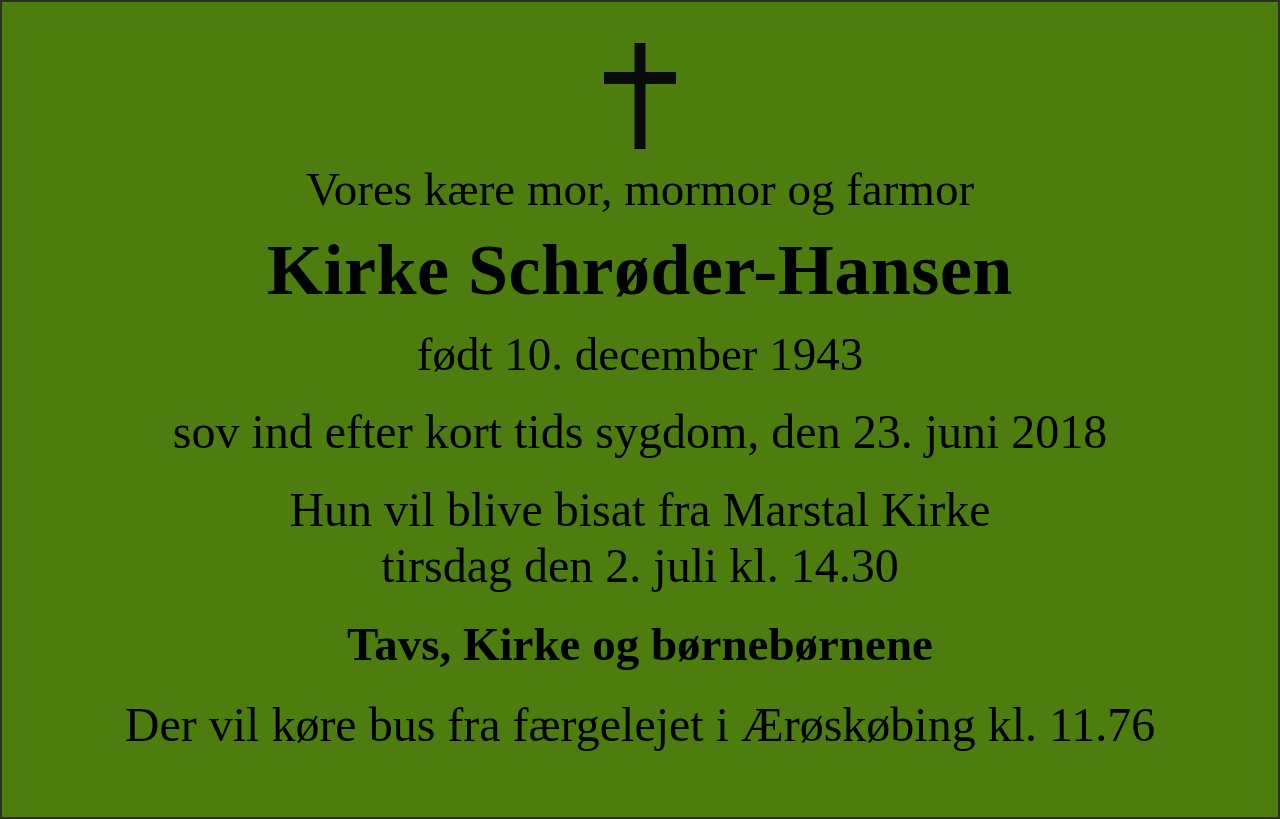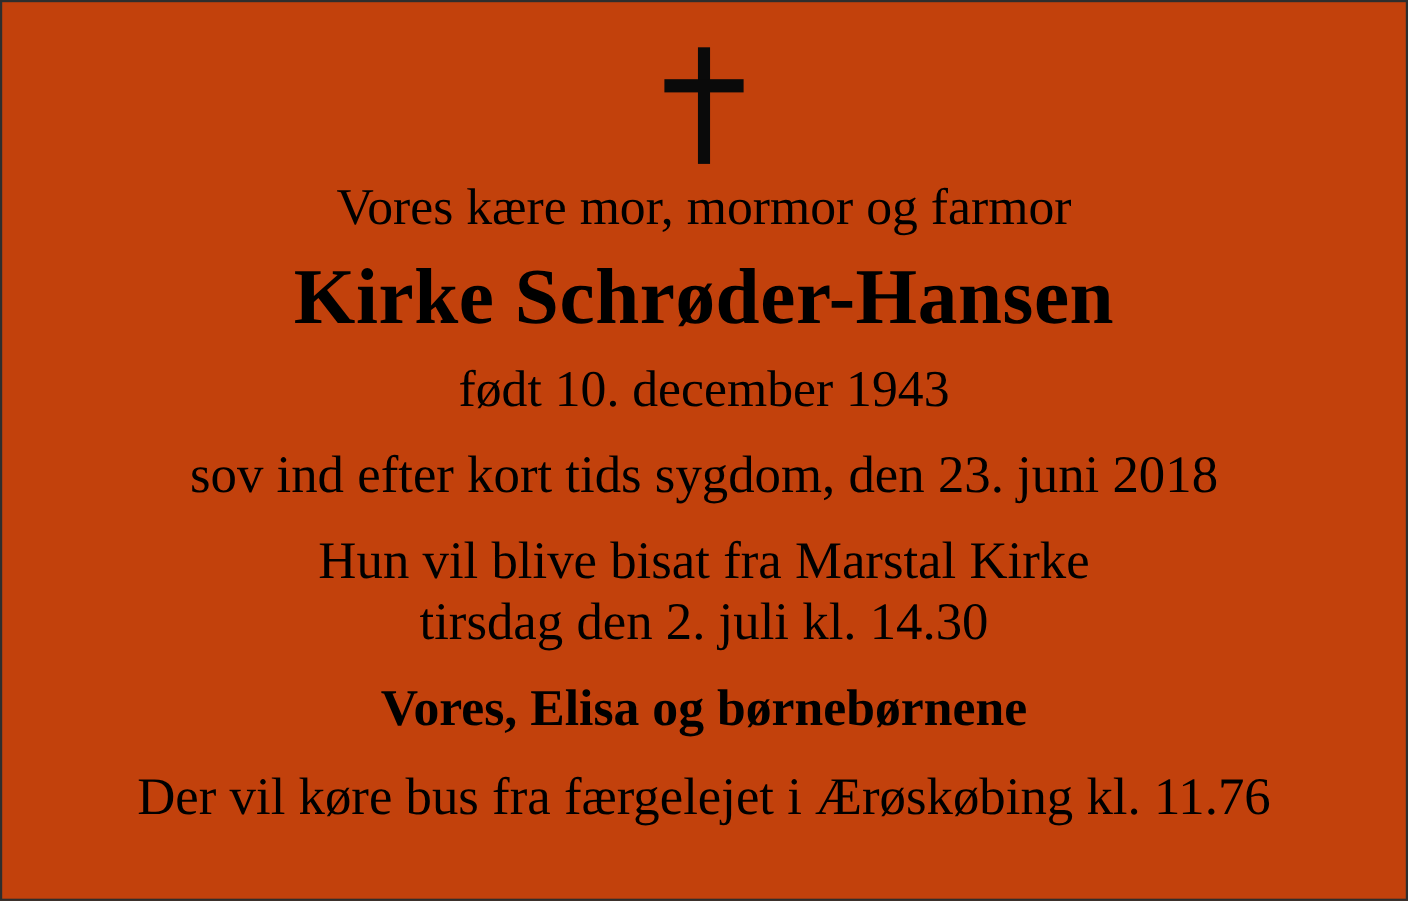--- a/index.html
+++ b/index.html
@@ -4,21 +4,21 @@
 <style>
   html, body {
     margin: 0;
     padding: 0;
     background: #ffffff;
   }
   .page {
     box-sizing: border-box;
     width: 1280px;
     height: 819px;
-    background: #c2410c;
+    background: #4d7c0f;
     border: 2px solid #2e2e2e;
     overflow: hidden;
     font-family: "Liberation Serif", "DejaVu Serif", serif;
     color: #000000;
     text-align: center;
   }
   
   .cross {
     position: relative;
     width: 72px;
@@ -102,17 +102,17 @@
 
   <p class="born">født 10. december 1943</p>
 
   <p class="death">sov ind efter kort tids sygdom, den 23. juni 2018</p>
 
   <p class="ceremony">
     <span>Hun vil blive bisat fra Marstal Kirke</span><br>
     <span>tirsdag den 2. juli kl. 14.30</span>
   </p>
 
-  <p class="signature">Vores, Elisa og børnebørnene</p>
+  <p class="signature">Tavs, Kirke og børnebørnene</p>
 
   <p class="transport">Der vil køre bus fra færgelejet i Ærøskøbing kl. 11.76</p>
 
 </div>
 
 </body></html>

